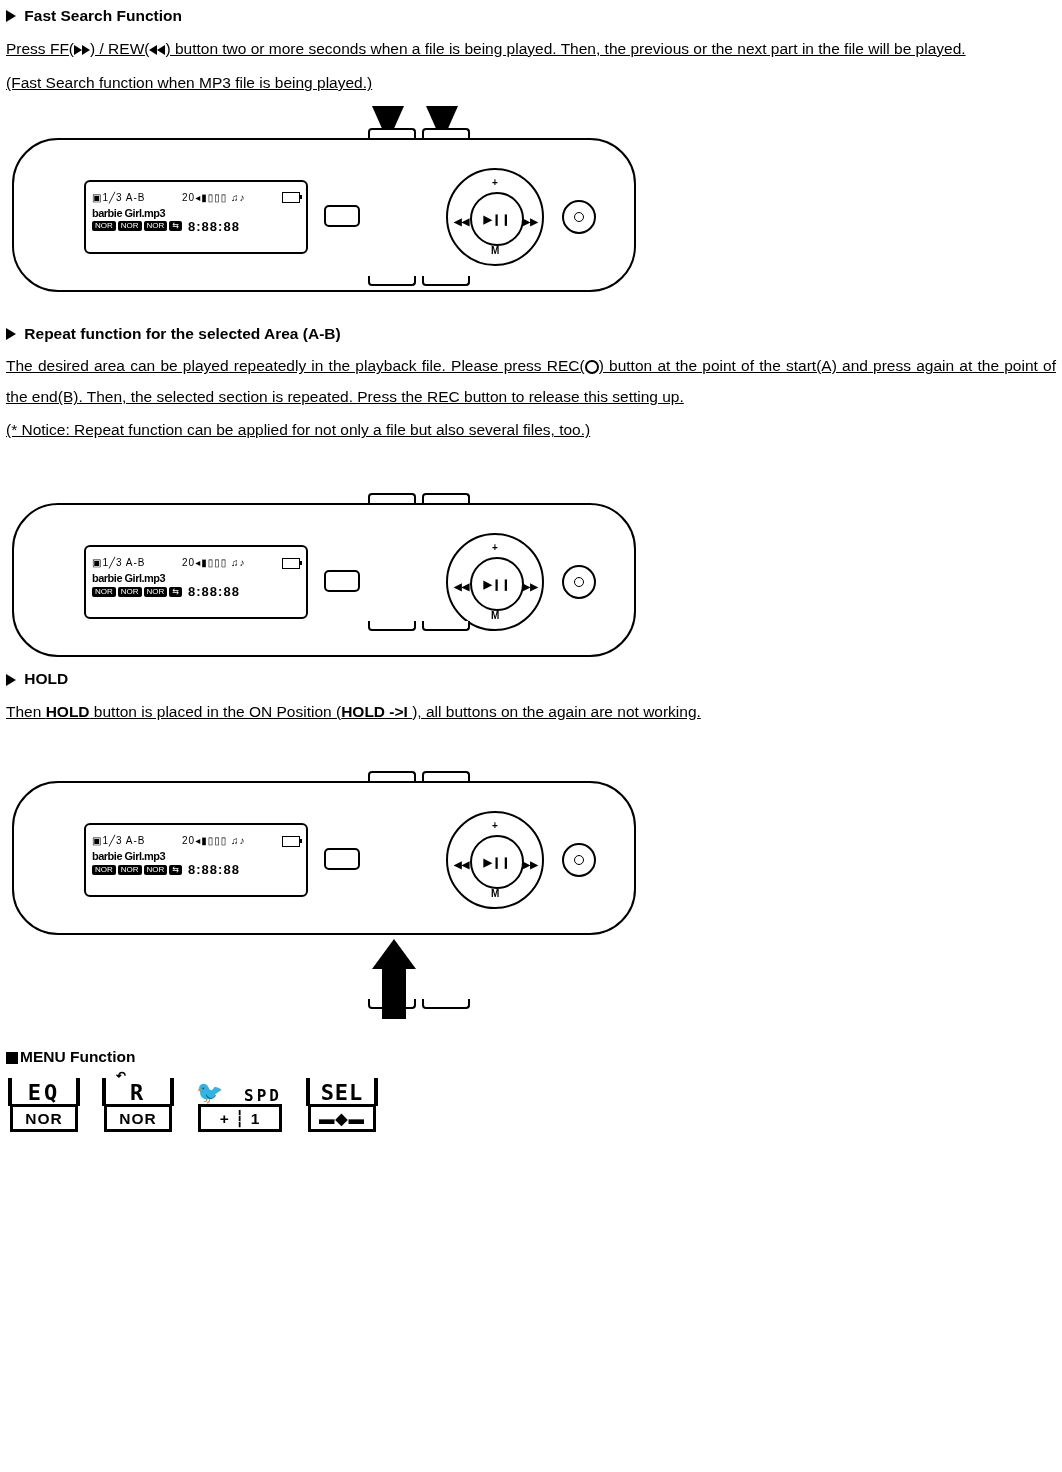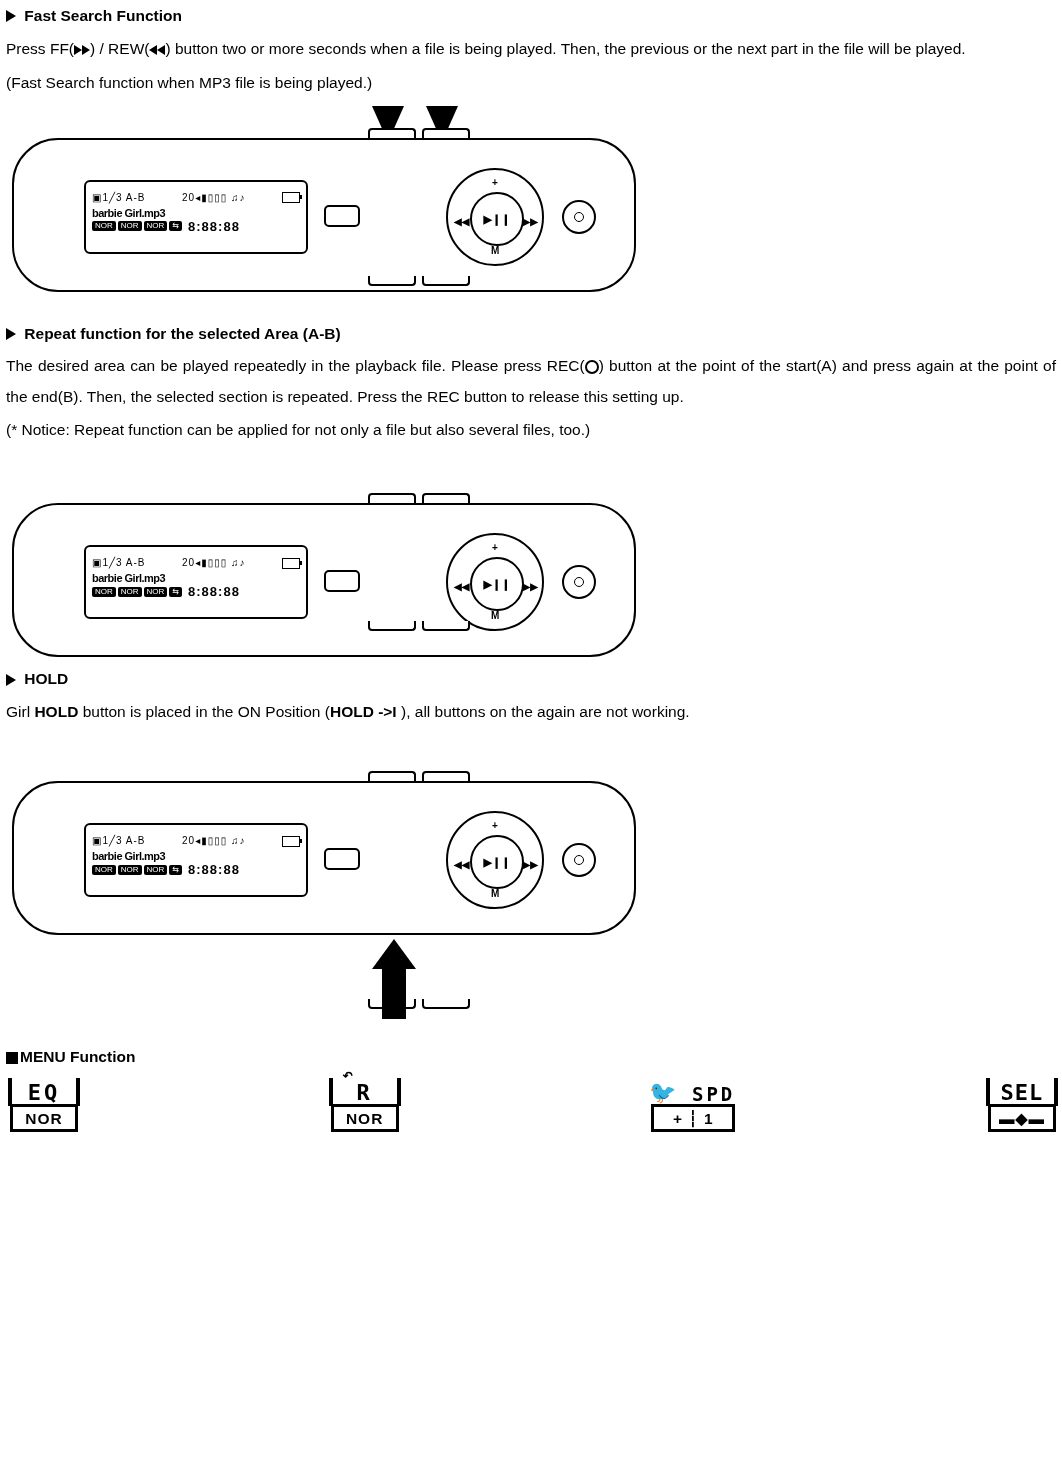--- a/index.html
+++ b/index.html
@@ -17,20 +17,21 @@
     line-height: 1.5;
     margin-bottom: 4px;
   }
   .section-header .arrow {
     display: inline-block;
     vertical-align: middle;
     margin-right: 4px;
   }
   .body-text {
     margin-bottom: 2px;
+    text-decoration: underline;
   }
   .bold {
     font-weight: bold;
   }
   .device {
     position: relative;
     width: 620px;
     height: 210px;
     margin: 12px 0 12px 6px;
   }
@@ -177,21 +178,20 @@
     border-right:22px solid transparent;
     border-bottom:30px solid #000;
   }
   
   .menu-row {
     display:flex;
     align-items:flex-end;
     gap:26px;
     margin-top:8px;
     margin-left:4px;
-    justify-content:space-between;
   }
   .menu-icon {
     width:68px;
     text-align:center;
   }
   .seg-box {
     border:3px solid #000;
     height:22px;
     display:flex;align-items:center;justify-content:center;
     font-weight:bold;
@@ -316,21 +316,21 @@
   </div>
   <div class="bot-tabs" style="left:356px;"></div>
   <div class="bot-tabs" style="left:410px;"></div>
 </div>
 
 <div class="section-header">
   <span class="arrow"><span class="tri-r-big"></span></span>
   <span>HOLD</span>
 </div>
 <div class="body-text">
-  <span>Girl </span><span class="bold">HOLD</span><span> button is placed in the ON Position (</span><span class="bold">HOLD -&gt;I </span><span>), all buttons on the again are not working.</span>
+  <span>Then </span><span class="bold">HOLD</span><span> button is placed in the ON Position (</span><span class="bold">HOLD -&gt;I </span><span>), all buttons on the again are not working.</span>
 </div>
 
 <div class="device" style="height:280px;margin-top:26px;">
   <div class="top-tabs" style="left:356px;"></div>
   <div class="top-tabs" style="left:410px;"></div>
   <div class="device-body">
     <div class="lcd-frame">
       <div class="lcd-inner">
         <div class="lcd-top">
           <span>▣1╱3  A-B</span>
@@ -383,21 +383,21 @@
       <span class="bracket-l"></span>
       <span style="position:absolute;left:12px;top:-6px;font-size:12px;">↶</span>
       <span class="dotted">R</span>
       <span class="bracket-r"></span>
     </div>
     <div class="seg-box">NOR</div>
   </div>
   <div class="menu-icon" style="width:84px;">
     <div class="seg-top" style="justify-content:flex-end;">
       <span style="position:absolute;left:-2px;bottom:0;font-size:22px;">🐦</span>
-      <span class="dotted" style="font-size:19px;">SPD</span>
+      <span class="dotted" style="font-size:16px;">SPD</span>
     </div>
     <div class="seg-box">+ ┆ 1</div>
   </div>
   <div class="menu-icon">
     <div class="seg-top">
       <span class="bracket-l"></span>
       <span class="dotted" style="letter-spacing:1px;">SEL</span>
       <span class="bracket-r"></span>
     </div>
     <div class="seg-box">▬◆▬</div>

